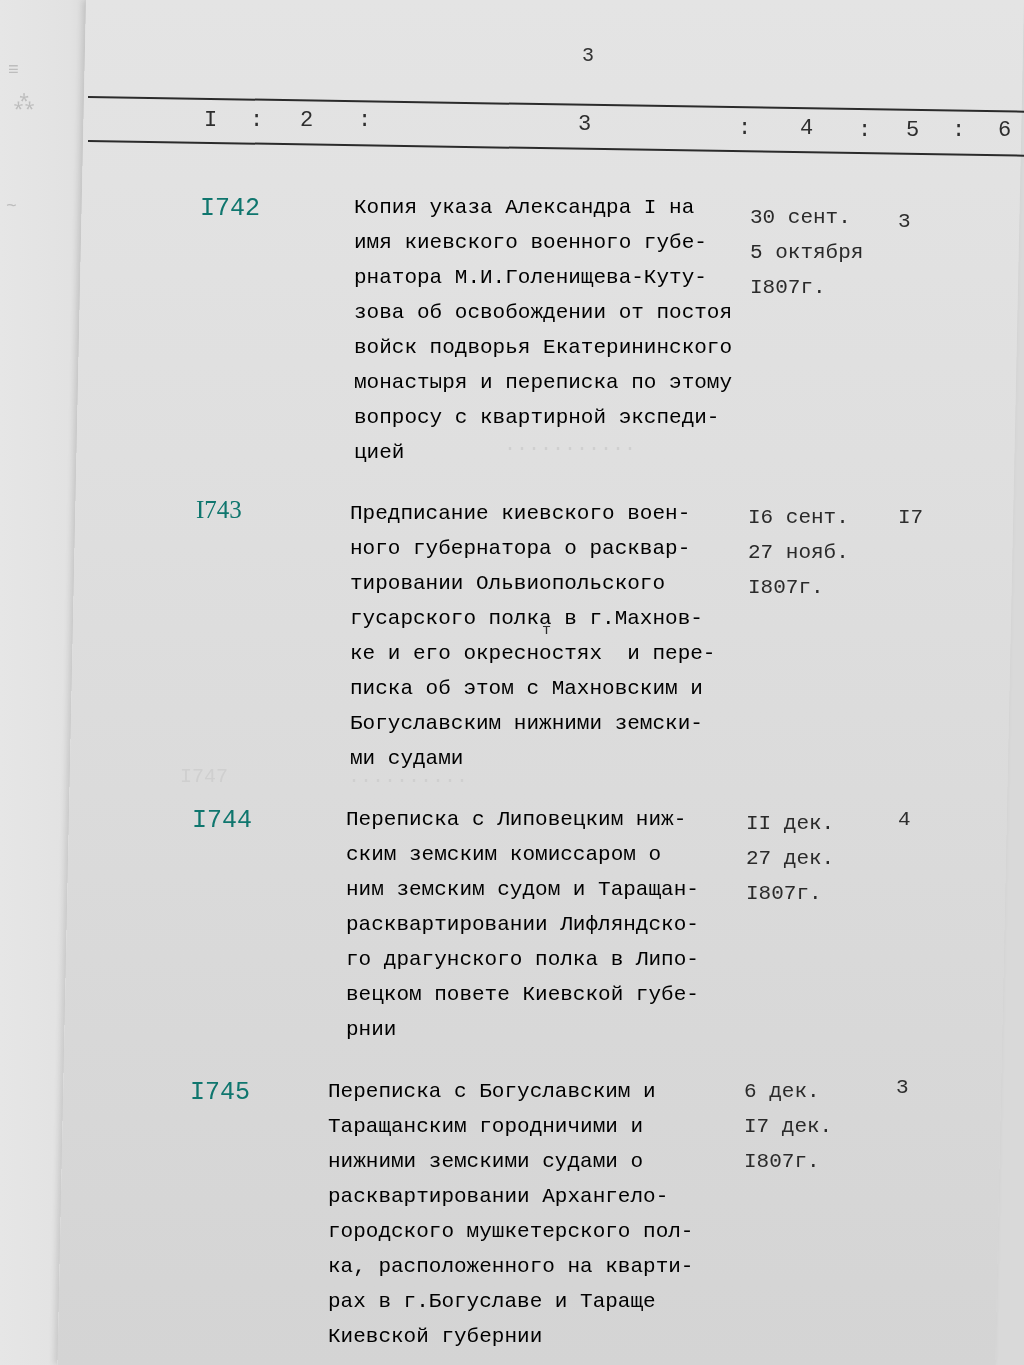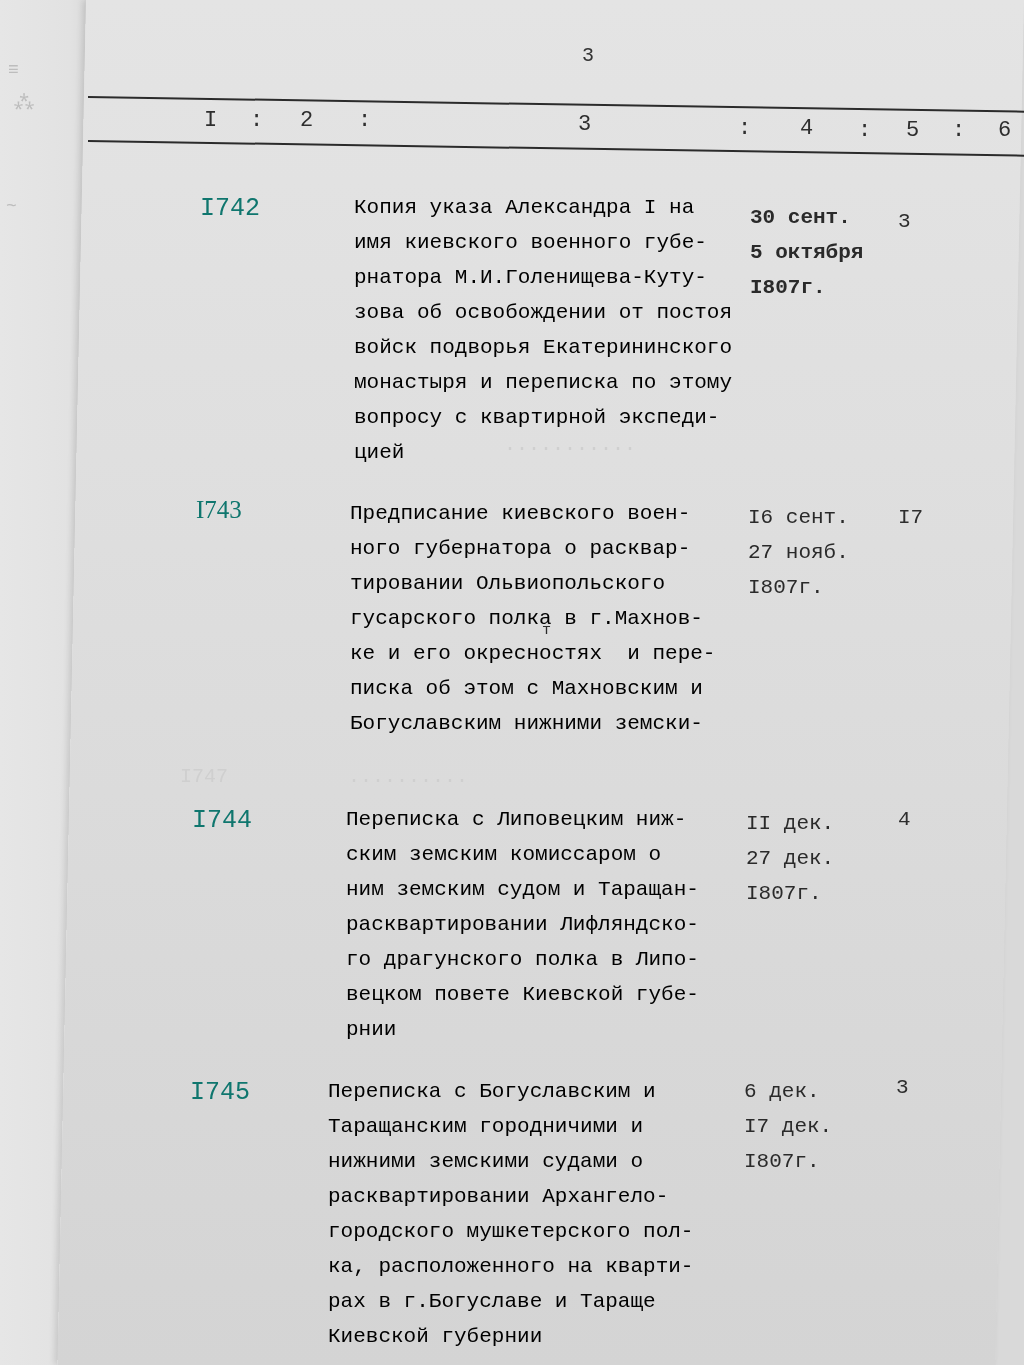--- a/index.html
+++ b/index.html
@@ -77,27 +77,27 @@
   <span class="col-header" style="left:952px;top:118px;">:</span>
   <span class="col-header" style="left:998px;top:118px;">6</span>
 </div>
 
 <div class="ghost" style="left:360px;top:428px;">            ...........</div>
 <div class="ghost" style="left:180px;top:760px;">I747          ..........</div>
 
 <div class="entry">
   <span class="entry-number" style="left:200px;top:194px;">I742</span>
   <div class="entry-desc" style="left:354px;top:190px;"><div>Копия указа Александра I на</div><div>имя киевского военного губе-</div><div>рнатора М.И.Голенищева-Куту-</div><div>зова об освобождении от постоя</div><div>войск подворья Екатерининского</div><div>монастыря и переписка по этому</div><div>вопросу с квартирной экспеди-</div><div>цией</div></div>
-  <div class="entry-dates" style="left:750px;top:200px;font-weight:bold;"><div>30 сент.</div><div>5 октября</div><div>I807г.</div></div>
+  <div class="entry-dates" style="left:750px;top:200px;"><div>30 сент.</div><div>5 октября</div><div>I807г.</div></div>
   <span class="entry-sheets" style="left:898px;top:210px;">3</span>
 </div>
 
 <div class="entry">
   <span class="entry-number" style="left:196px;top:496px;font-family:Liberation Serif, serif;">I743</span>
-  <div class="entry-desc" style="left:350px;top:496px;"><div>Предписание киевского воен-</div><div>ного губернатора о расквар-</div><div>тировании Ольвиопольского</div><div>гусарского полка в г.Махнов-</div><div>ке и его окресностях  и пере-</div><div>писка об этом с Махновским и</div><div>Богуславским нижними земски-</div></div>
+  <div class="entry-desc" style="left:350px;top:496px;"><div>Предписание киевского воен-</div><div>ного губернатора о расквар-</div><div>тировании Ольвиопольского</div><div>гусарского полка в г.Махнов-</div><div>ке и его окресностях  и пере-</div><div>писка об этом с Махновским и</div><div>Богуславским нижними земски-</div><div>ми судами</div></div>
   <span style="position:absolute;left:542px;top:622px;font-size:15px;">т</span>
   <div class="entry-dates" style="left:748px;top:500px;"><div>I6 сент.</div><div>27 нояб.</div><div>I807г.</div></div>
   <span class="entry-sheets" style="left:898px;top:506px;">I7</span>
 </div>
 
 <div class="entry">
   <span class="entry-number" style="left:192px;top:806px;">I744</span>
   <div class="entry-desc" style="left:346px;top:802px;"><div>Переписка с Липовецким ниж-</div><div>ским земским комиссаром о</div><div>ним земским судом и Таращан-</div><div>расквартировании Лифляндско-</div><div>го драгунского полка в Липо-</div><div>вецком повете Киевской губе-</div><div>рнии</div></div>
   <div class="entry-dates" style="left:746px;top:806px;"><div>II дек.</div><div>27 дек.</div><div>I807г.</div></div>
   <span class="entry-sheets" style="left:898px;top:808px;">4</span>

